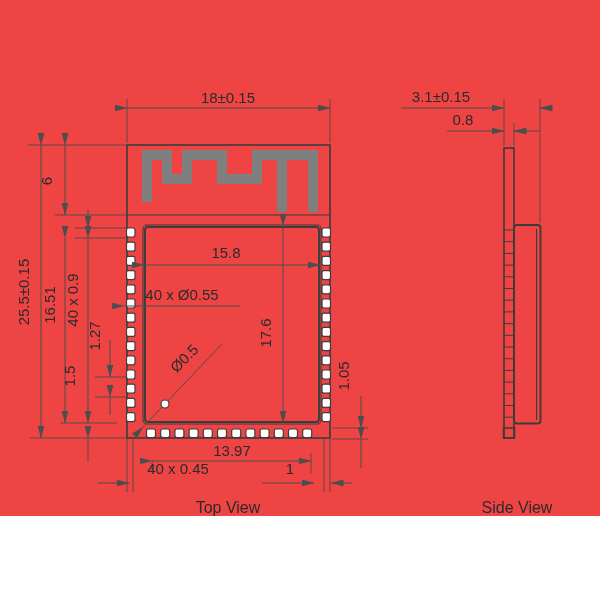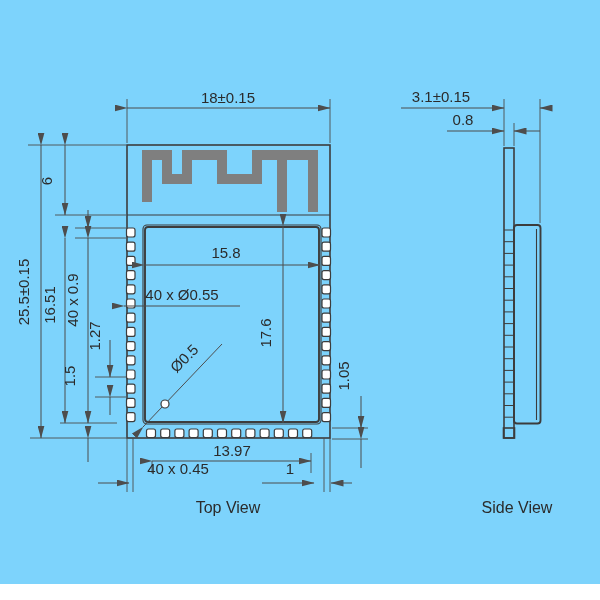--- a/index.html
+++ b/index.html
@@ -2,21 +2,21 @@
 <html style="--line: #3c3c3c; --dim: #4d4d4d; --antenna: #7f7f7f; --text: #2b2b2b;"><head>
 <meta charset="utf-8">
 <style>
   :root{
     --line:#3c3c3c;
     --dim:#4d4d4d;
     --antenna:#7f7f7f;
     --text:#2b2b2b;
   }
   html,body{margin:0;padding:0;background:#ffffff;}
-  .stage{width:600px;height:584px;position:relative;background:#7dd3fc;overflow:hidden;}
+  .stage{width:600px;height:516px;position:relative;background:#ef4444;overflow:hidden;}
   svg{display:block;}
   .outline{fill:none;stroke:var(--line);stroke-width:1.6;}
   .thin{fill:none;stroke:var(--line);stroke-width:1.1;}
   .shield{fill:none;stroke:var(--line);stroke-width:1.9;}
   .tooth{fill:#ffffff;stroke:var(--line);stroke-width:1.2;}
   .rung{stroke:var(--line);stroke-width:1;}
   .dimln{stroke:var(--dim);stroke-width:1;fill:none;}
   .ext{stroke:var(--dim);stroke-width:0.9;fill:none;}
   .ant{fill:var(--antenna);stroke:none;}
   .via{fill:#fff;stroke:var(--line);stroke-width:1.2;}

